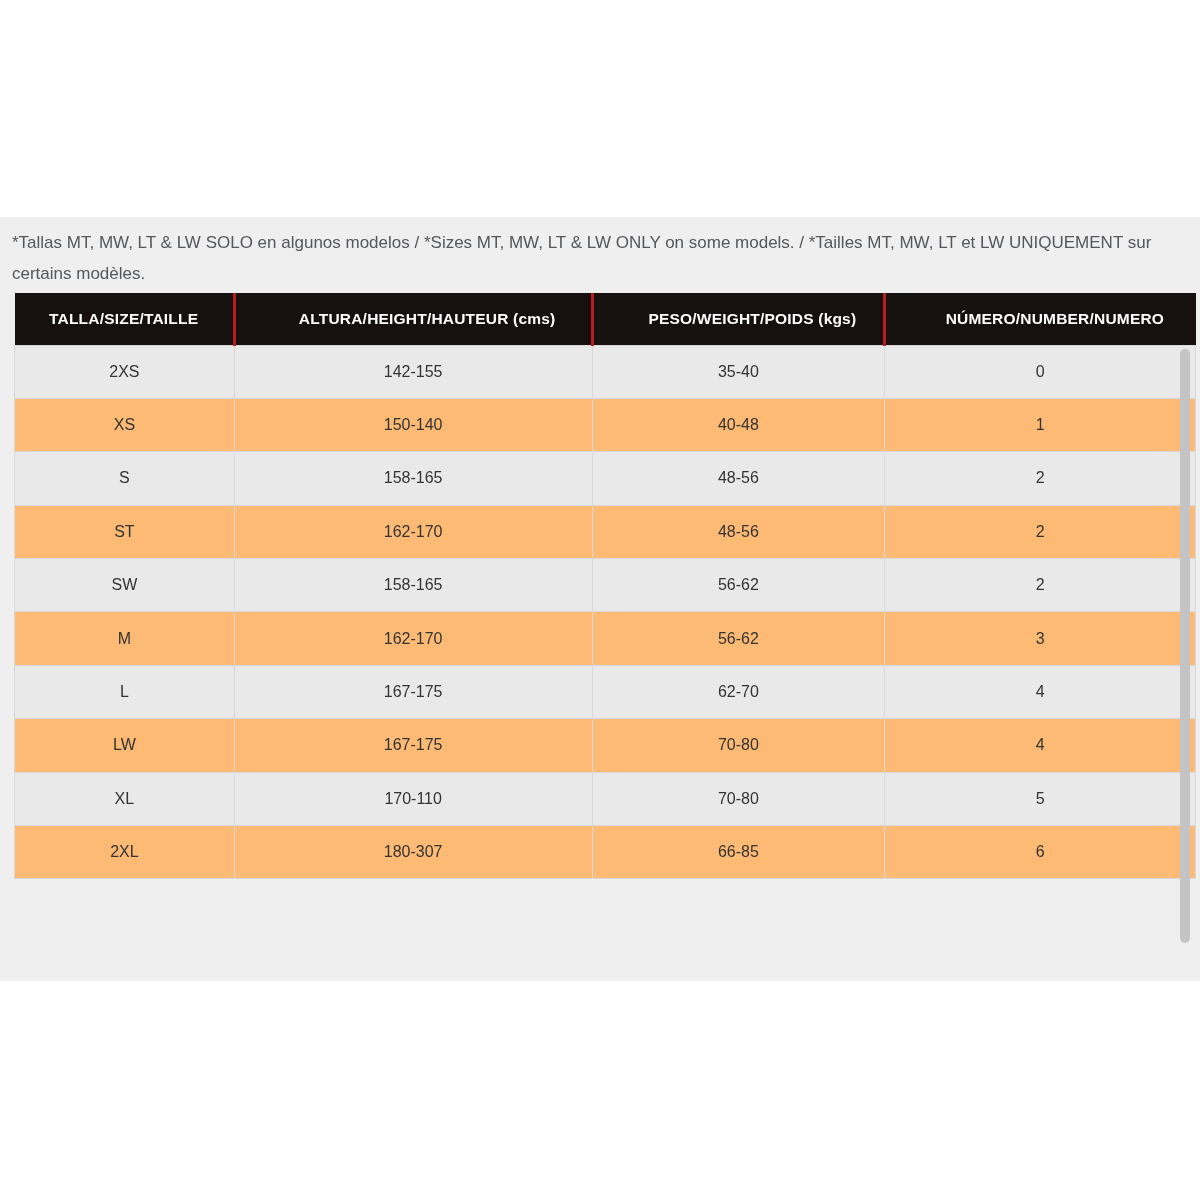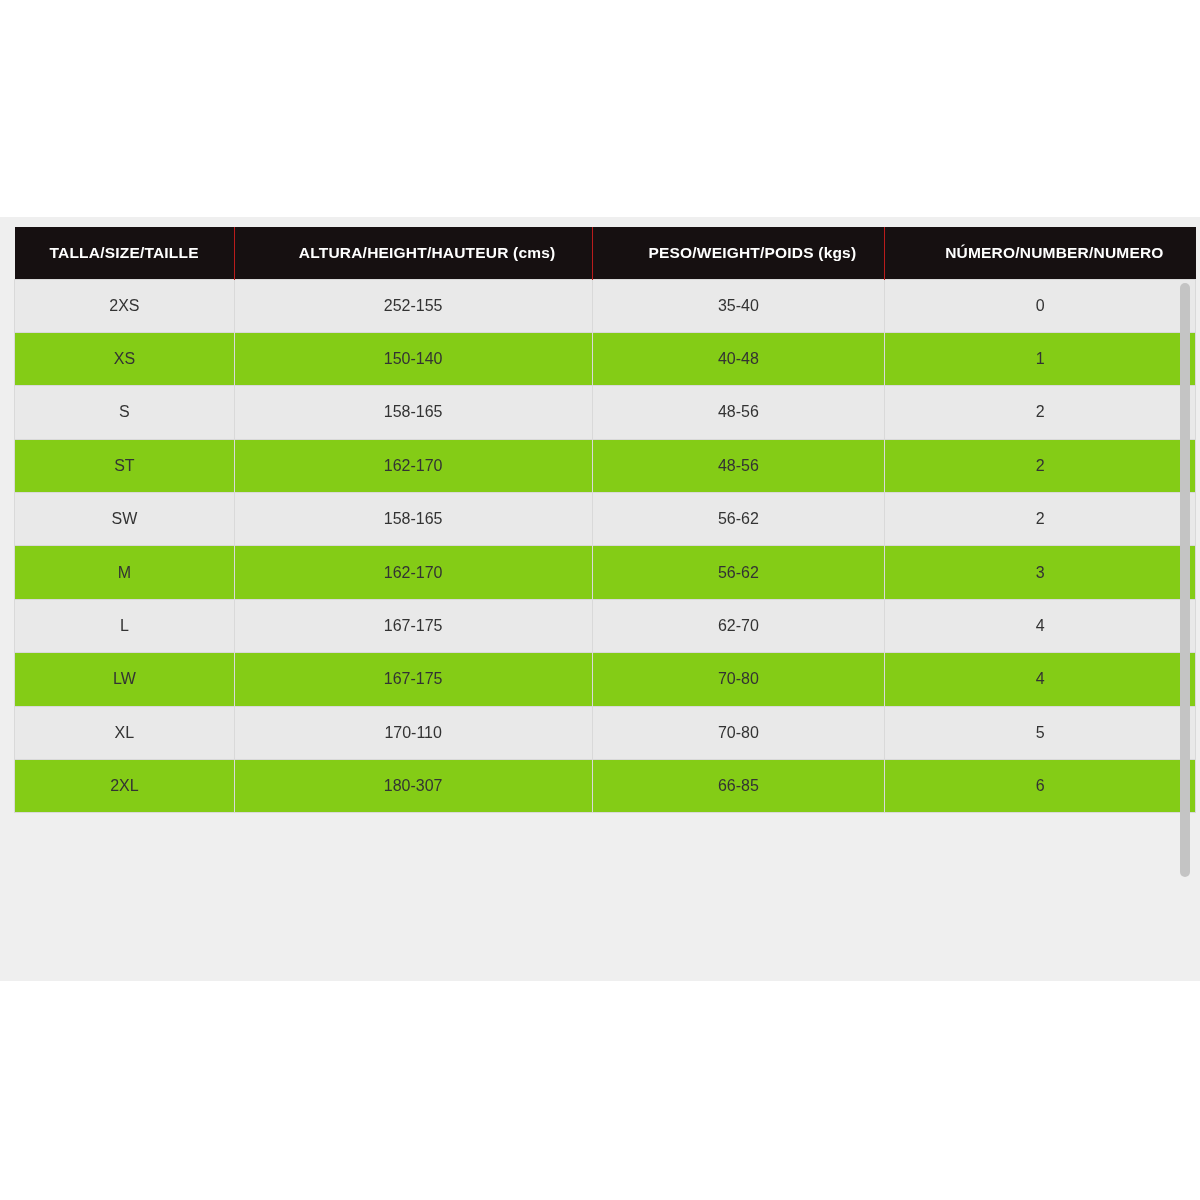--- a/index.html
+++ b/index.html
@@ -31,59 +31,60 @@
   }
   table{
     width:1182px;border-collapse:collapse;table-layout:fixed;
   }
   col.c1{width:18.61%;} col.c2{width:30.29%;} col.c3{width:24.79%;} col.c4{width:26.31%;}
   thead th{
     background:var(--header-bg);color:var(--header-text);
     font-size:15.5px;font-weight:bold;text-align:center;vertical-align:middle;
     height:52px;letter-spacing:.2px;
   }
-  thead th + th{border-left:1px solid #b91c1c;padding-left:28px;}
+  thead th + th{border-left:3px solid #b91c1c;padding-left:28px;}
   tbody td{
     height:53.4px;text-align:center;vertical-align:middle;
     font-size:16px;color:var(--body-text);
     border:1px solid var(--border);
-    background:#84cc16;
+    background:#fdba74;
   }
   tbody tr:nth-child(odd) td{background:var(--row-alt-bg);}
   .scroll-thumb{
     position:absolute;right:6px;top:56px;width:10px;height:594px;
     border-radius:5px;background:var(--scrollbar-thumb);
   }
 </style>
 </head>
 <body>
 
 <div class="page">
   <div class="size-section">
+    <p class="note">*Tallas MT, MW, LT &amp; LW SOLO en algunos modelos / *Sizes MT, MW, LT &amp; LW ONLY on some models. / *Tailles MT, MW, LT et LW UNIQUEMENT sur certains modèles.</p>
 
     <div class="table-wrap">
       <table>
         <colgroup>
           <col class="c1">
             <col class="c2">
             <col class="c3">
             <col class="c4">
         </colgroup>
         <thead>
           <tr>
             <th>TALLA/SIZE/TAILLE</th>
             <th>ALTURA/HEIGHT/HAUTEUR (cms)</th>
             <th>PESO/WEIGHT/POIDS (kgs)</th>
             <th>NÚMERO/NUMBER/NUMERO</th>
           </tr>
         </thead>
         <tbody>
             <tr>
               <td>2XS</td>
-              <td>252-155</td>
+              <td>142-155</td>
               <td>35-40</td>
               <td>0</td>
             </tr>
             <tr>
               <td>XS</td>
               <td>150-140</td>
               <td>40-48</td>
               <td>1</td>
             </tr>
             <tr>

